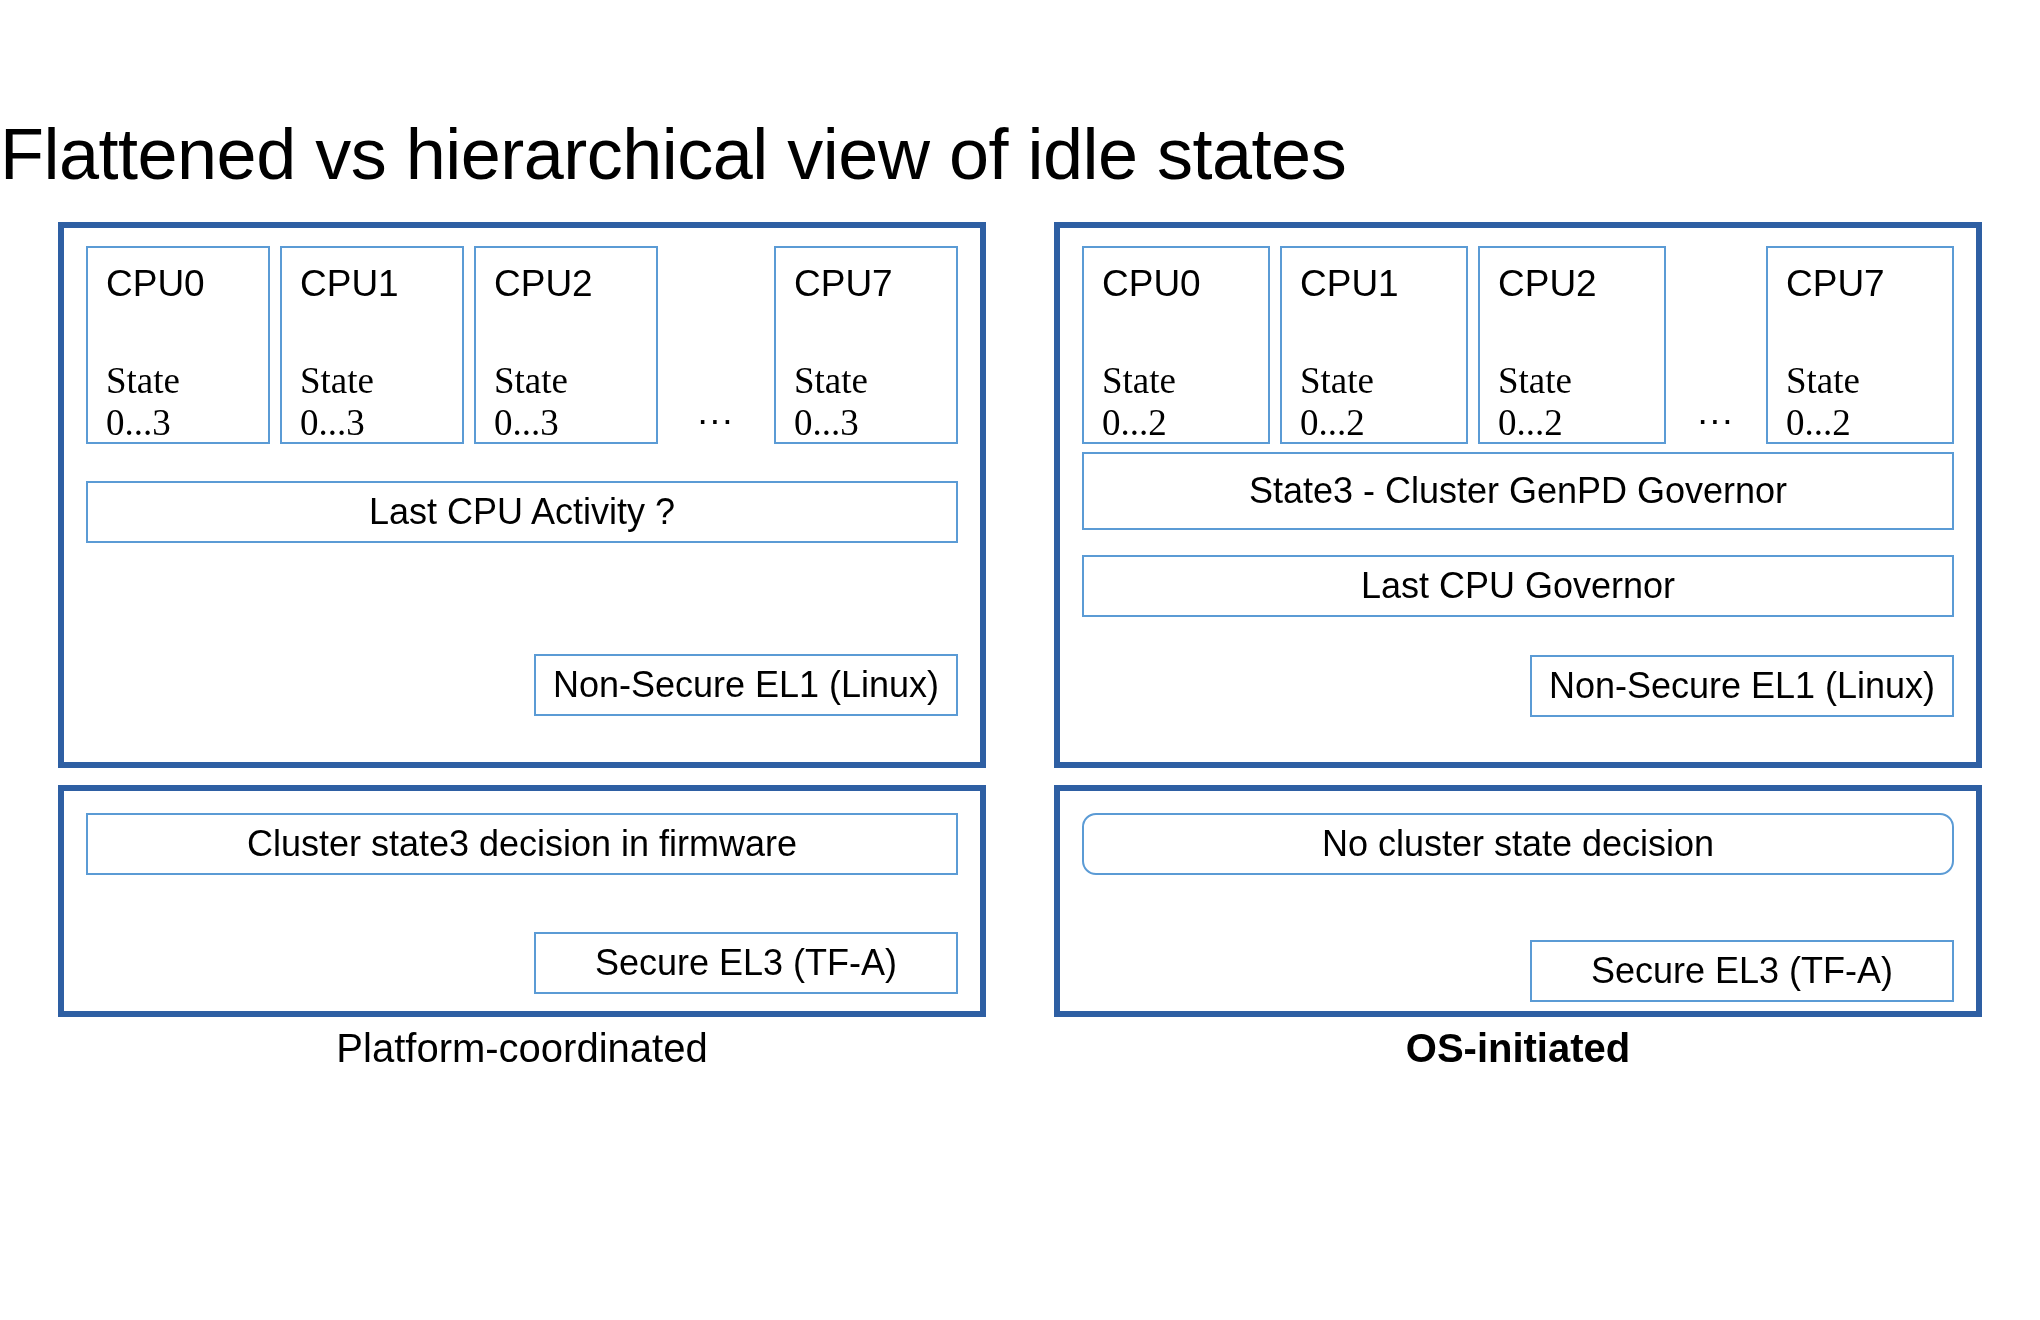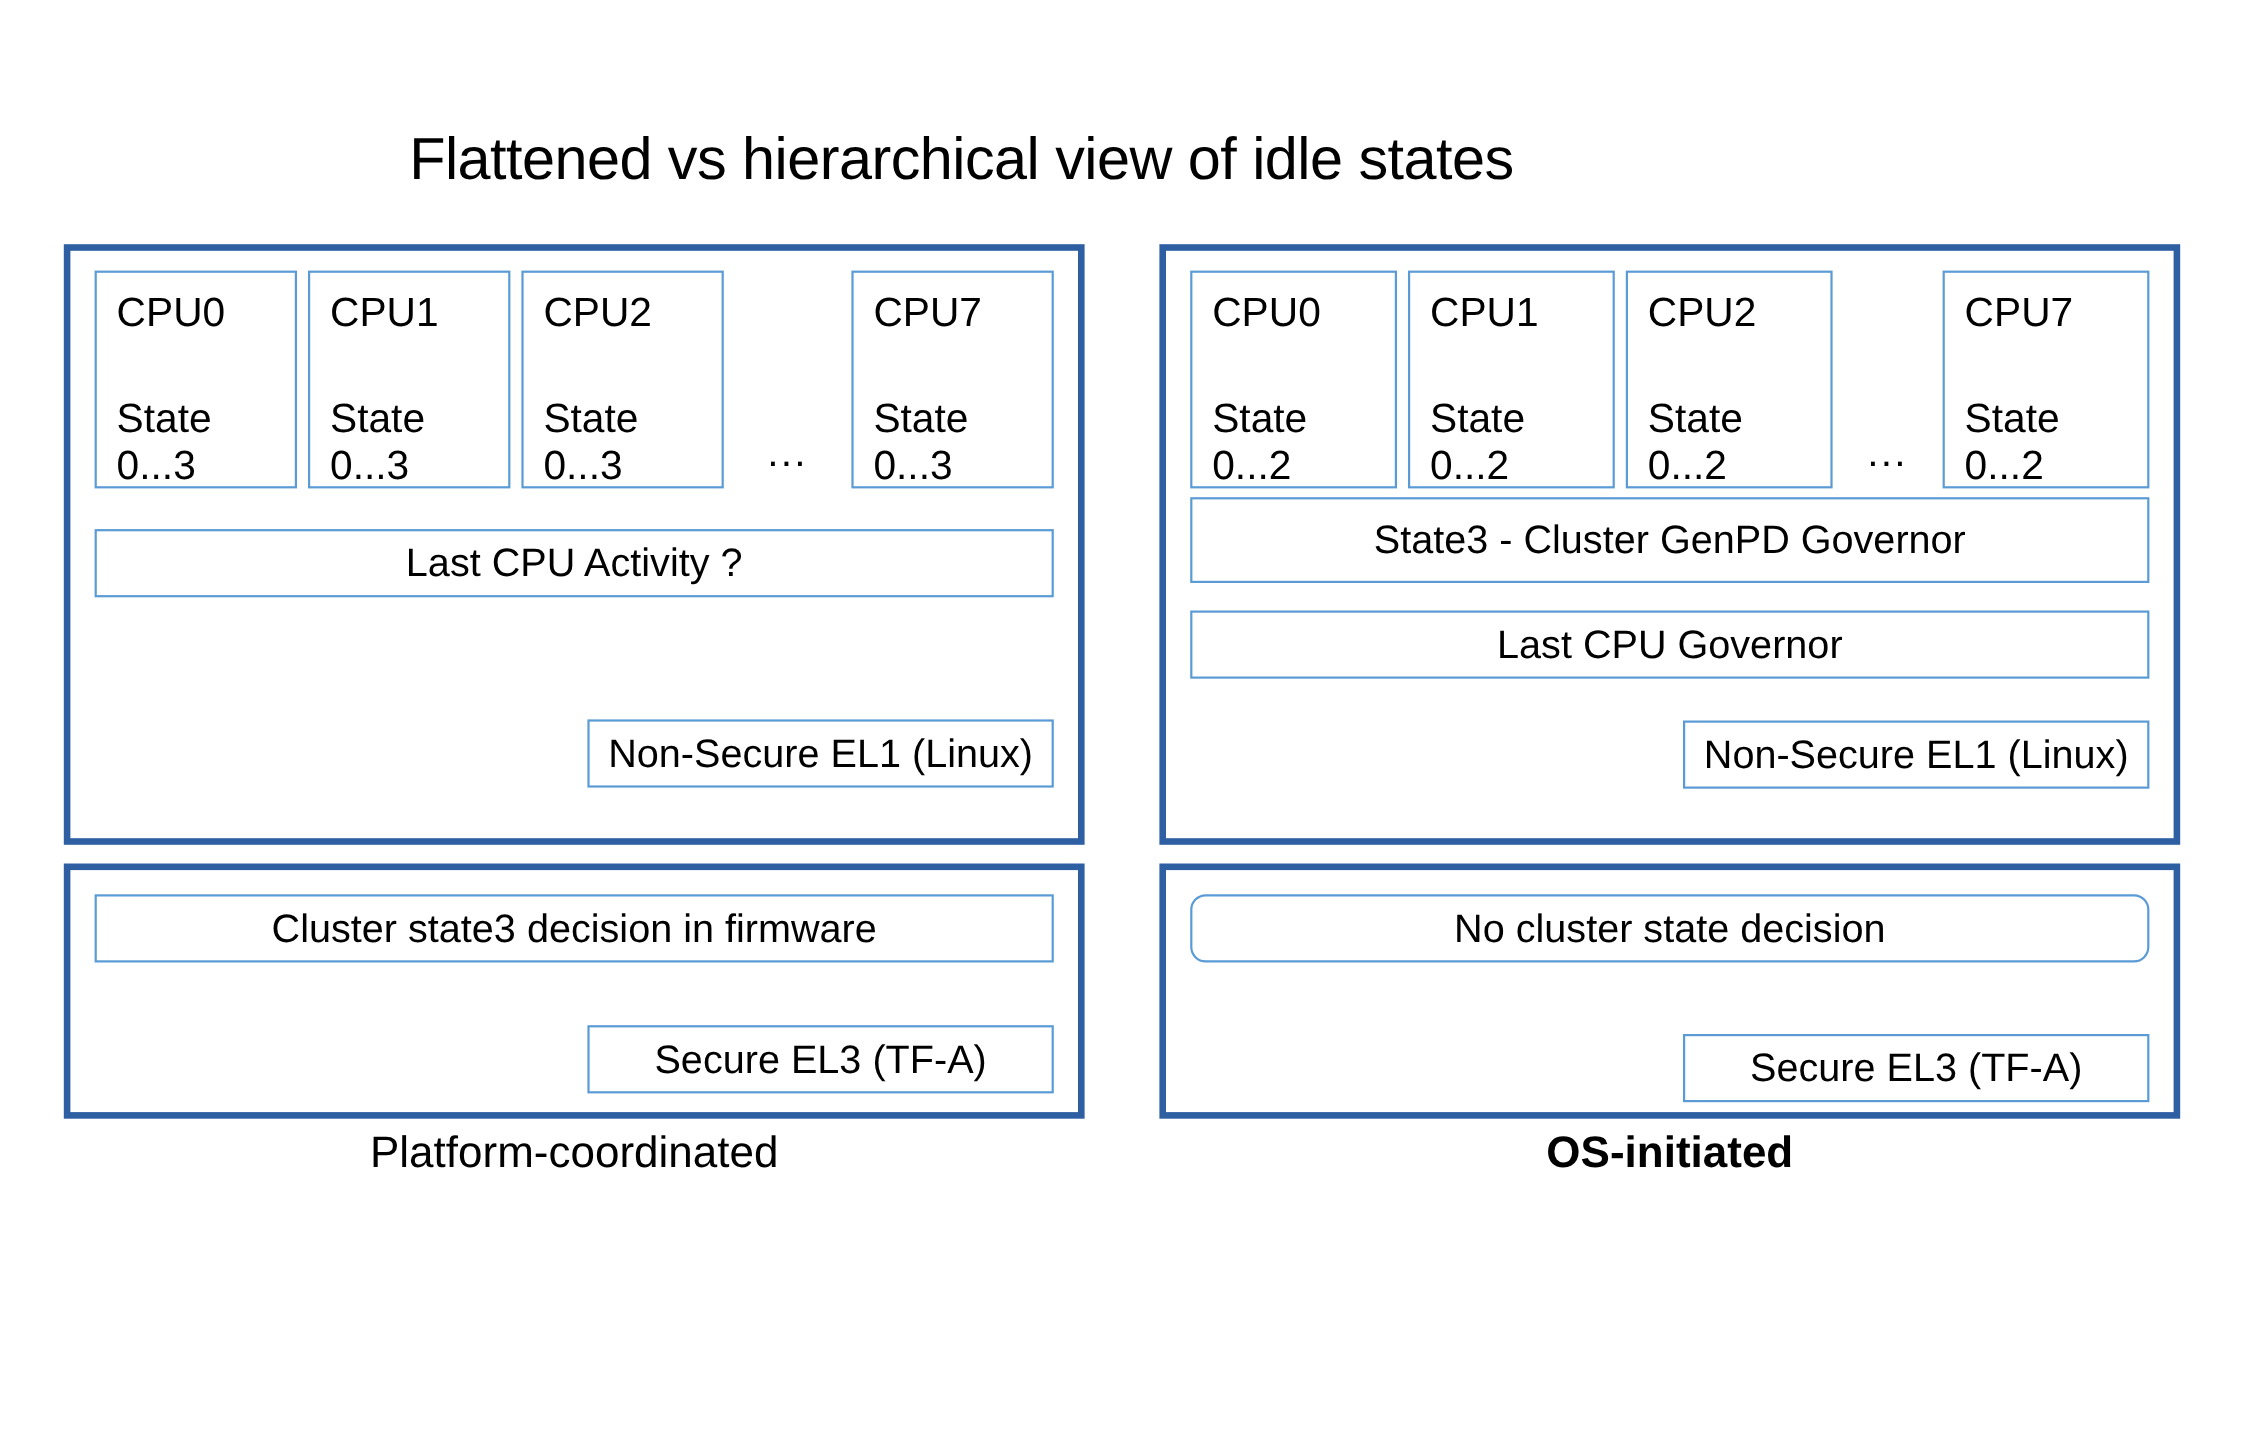--- a/index.html
+++ b/index.html
@@ -22,22 +22,22 @@
     width: 2040px;
     height: 1320px;
   }
 
   
   .title {
     position: absolute;
     left: 0;
     top: 118px;
     width: 1748px;
-    text-align: center;
-    font-size: 54px;
+    text-align: left;
+    font-size: 72px;
     line-height: 1.0;
     letter-spacing: -0.5px;
     color: #000000;
     white-space: nowrap;
   }
 
   
   .column {
     position: absolute;
     top: 222px;
@@ -82,20 +82,21 @@
   .cpu-name {
     font-size: 37px;
     line-height: 1.0;
     white-space: nowrap;
   }
   .cpu-state {
     margin-top: 58px;
     font-size: 37px;
     line-height: 1.13;
     white-space: nowrap;
+    font-family: Liberation Serif, serif;
   }
   .cpu-gap { flex: 0 0 10px; }
   .ellipsis {
     flex: 1 1 auto;
     align-self: flex-end;
     text-align: center;
     font-size: 37px;
     line-height: 1.0;
     padding-bottom: 14px;
     letter-spacing: 2px;

